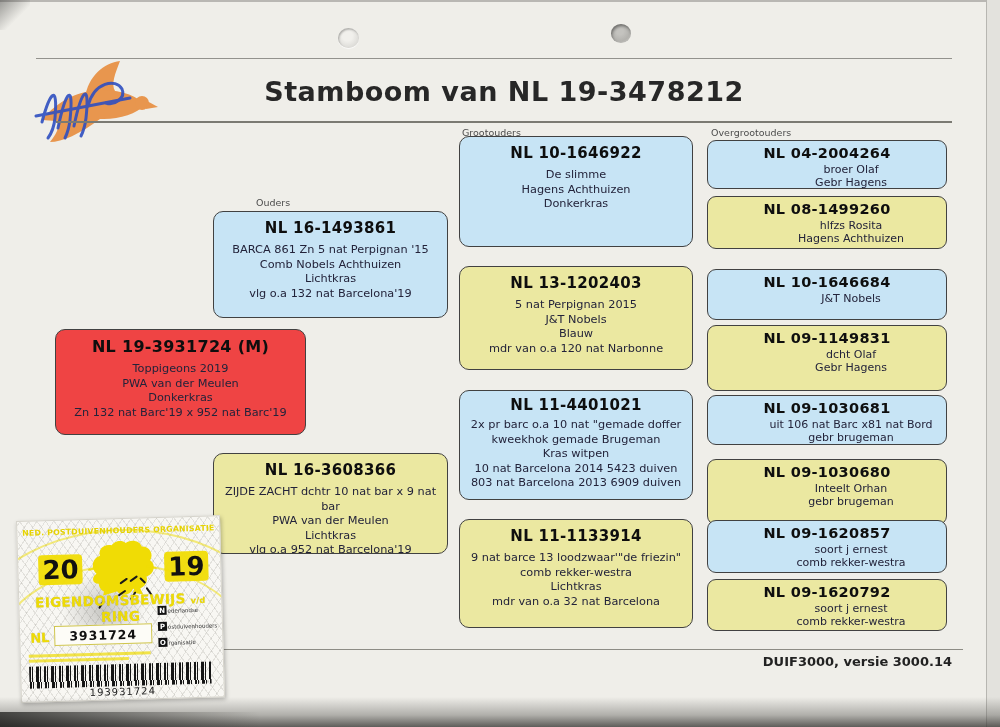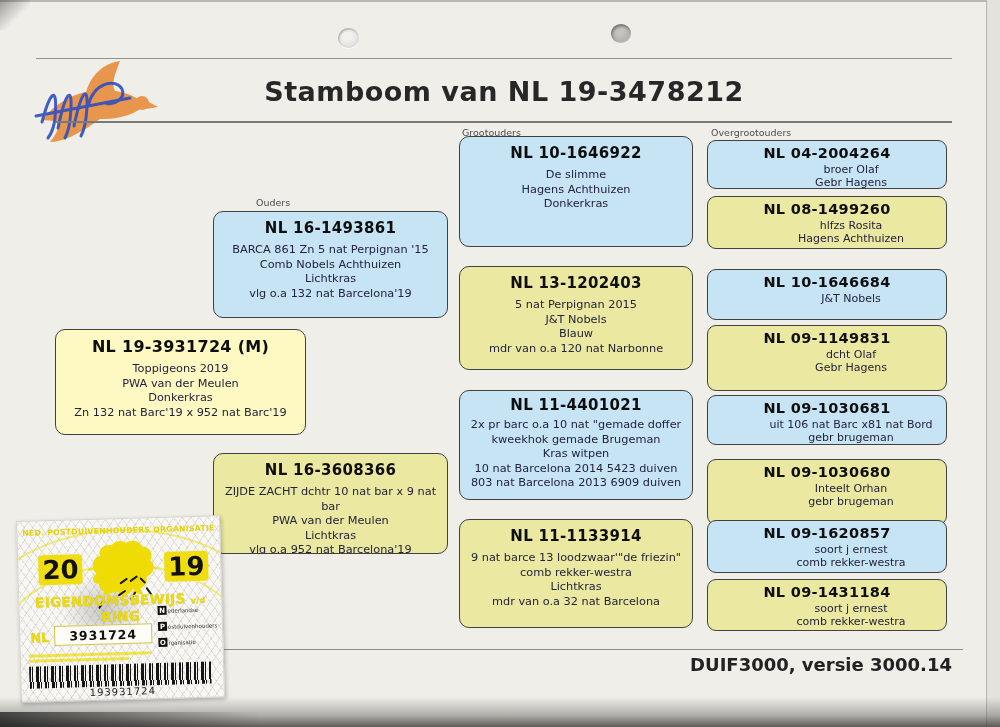--- a/index.html
+++ b/index.html
@@ -39,21 +39,21 @@
   .lbl-ouders{left:216px;top:197px;margin-left:40px;}
   .lbl-groot{left:462px;top:127px;}
   .lbl-overgroot{left:711px;top:127px;}
   
   .box{position:absolute;border:1.3px solid #414141;border-radius:10px;
     box-sizing:border-box;padding-top:7px;text-align:center;overflow:hidden;}
   .box .ring{font-weight:bold;font-size:15px;color:#0e0e0e;margin-bottom:6px;letter-spacing:.3px;}
   .box .line{font-size:11.3px;line-height:14.6px;color:#23233a;}
   .blue{background:#c7e4f5;}
   .yellow{background:#ebe8a1;}
-  .green{background:#fef9c3;}
+  .green{background:#ef4444;}
   .b-subject{left:55px;top:329px;width:251px;height:106px;}
   .b-subject .ring{font-size:16px;}
   .b-p1{left:213px;top:211px;width:235px;height:107px;}
   .b-p2{left:213px;top:453px;width:235px;height:101px;}
   .b-gp1{left:459px;top:136px;width:234px;height:111px;}
   .b-gp2{left:459px;top:266px;width:234px;height:104px;}
   .b-gp3{left:459px;top:390px;width:234px;height:110px;padding-top:5px;}
   .b-gp3 .ring{margin-bottom:4px;}
   .b-gp4{left:459px;top:519px;width:234px;height:109px;}
   .ggp{left:707px;width:240px;border-radius:9px;padding-top:4px;}
@@ -61,21 +61,21 @@
   .ggp .line{font-size:11px;line-height:13.4px;margin-left:48px;}
   .b-ggp1{top:140px;height:49px;}
   .b-ggp2{top:196px;height:53px;}
   .b-ggp3{top:269px;height:51px;}
   .b-ggp4{top:325px;height:66px;}
   .b-ggp5{top:395px;height:50px;}
   .b-ggp6{top:459px;height:66px;}
   .b-ggp7{top:520px;height:53px;}
   .b-ggp8{top:579px;height:52px;}
   
-  .footer-text{position:absolute;right:48px;top:654px;font-size:18px;font-weight:bold;color:#222;}
+  .footer-text{position:absolute;right:48px;top:654px;font-size:13px;font-weight:bold;color:#222;}
   
   .sticker{position:absolute;left:16px;top:521px;width:202px;height:180px;
     transform:rotate(-1.6deg);transform-origin:top left;overflow:hidden;
     background-color:#f8f7f3;
     background-image:
       repeating-linear-gradient(55deg,rgba(150,148,140,.22) 0 1px,transparent 1px 7px),
       repeating-linear-gradient(-55deg,rgba(150,148,140,.22) 0 1px,transparent 1px 7px);
     border:1px solid #d6d4cc;box-shadow:1px 2px 4px rgba(0,0,0,.28);}
   .arc{position:absolute;border-radius:50%;border:2px solid rgba(238,220,0,.5);}
   .arc-1{left:-60px;top:10px;width:320px;height:230px;}
@@ -230,21 +230,21 @@
   <div class="ring">NL 09-1030680</div>
   <div class="line">Inteelt Orhan</div>
   <div class="line">gebr brugeman</div>
 </div>
 <div class="box blue ggp b-ggp7">
   <div class="ring">NL 09-1620857</div>
   <div class="line">soort j ernest</div>
   <div class="line">comb rekker-westra</div>
 </div>
 <div class="box yellow ggp b-ggp8">
-  <div class="ring">NL 09-1431184</div>
+  <div class="ring">NL 09-1620792</div>
   <div class="line">soort j ernest</div>
   <div class="line">comb rekker-westra</div>
 </div>
 
 <div class="rule rule-footer"></div>
 <div class="footer-text">DUIF3000, versie 3000.14</div>
 
 <div class="sticker">
   <div class="arc arc-1"></div>
   <div class="arc arc-2"></div>

